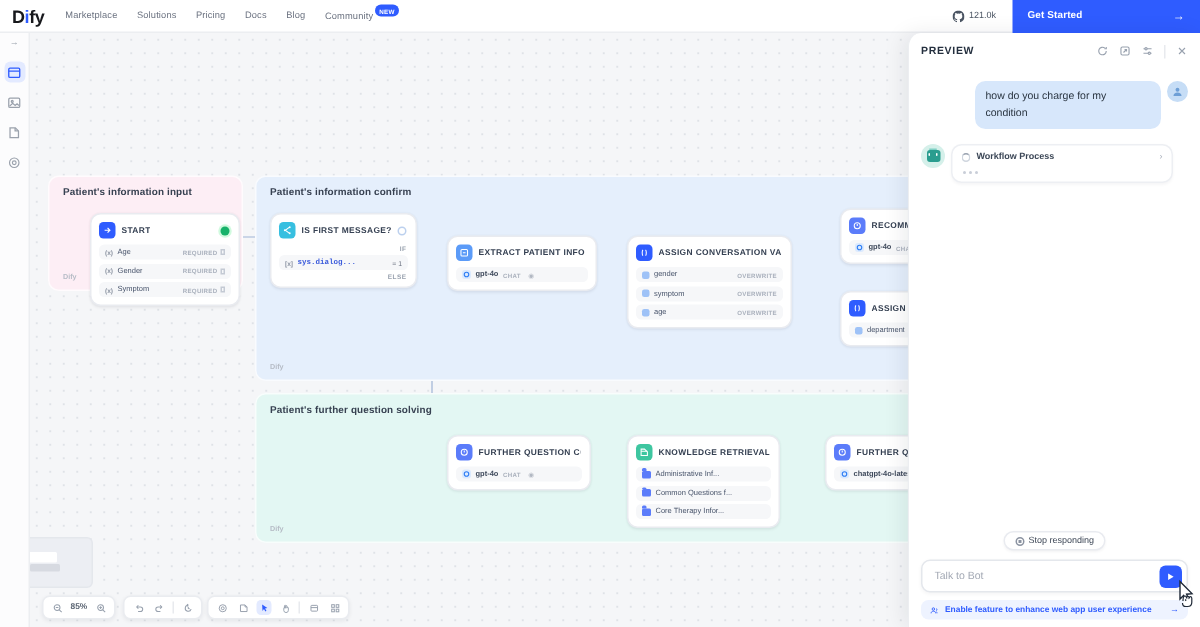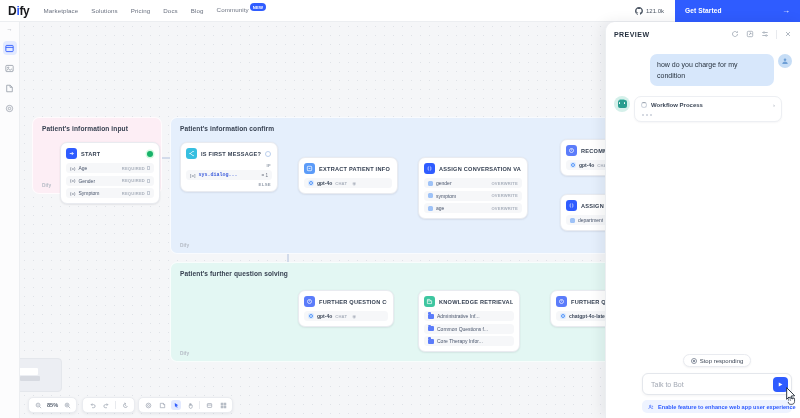--- a/index.html
+++ b/index.html
@@ -181,21 +181,21 @@
     background:#fff; border:1px solid #edeff3; border-radius:7px; padding: 5px 6px;
     width: 148px; box-shadow: 0 1px 2px rgba(16,24,40,.04);
   }
   .wfrow { display:flex; align-items:center; gap:4px; }
   .wfrow .spin { width:6px;height:6px;border-radius:50%;border:1px solid #cfd5de;border-top-color:#98a1ae;}
   .wfrow .wflabel { font-size:6px; font-weight:700; color:#3b4656; }
   .wfrow .chev { margin-left:auto; font-size:6px; color:#a7aeba; }
   .dots { display:flex; gap:2px; margin-top: 6px; padding-left:1px; }
   .dots i { width:2px;height:2px;border-radius:50%;background:#c9ced8;display:block;}
 
-  .pvfoot { flex: 0 0 auto; padding: 0 8px 5px 8px; margin-left: 28px; }
+  .pvfoot { flex: 0 0 auto; padding: 0 8px 5px 8px; }
   .stoprow { display:flex; justify-content:center; margin-bottom:6px; }
   .stopbtn {
     background:#fff; border:1px solid #e9ebf0; border-radius: 9px; height:13px;
     display:flex; align-items:center; gap:3px; padding: 0 7px; box-shadow:0 1px 2px rgba(16,24,40,.05);
   }
   .stopbtn .sq { width:6px;height:6px;border-radius:50%;border:1.1px solid #8b93a1;display:flex;align-items:center;justify-content:center;}
   .stopbtn .sq i{width:2px;height:2px;background:#8b93a1;display:block;}
   .stopbtn span { font-size:6px; color:#3d4756; font-weight:400;}
 
   .inputbar {

